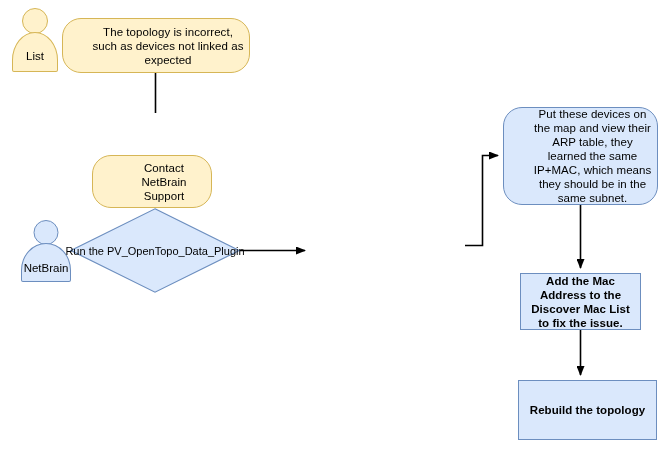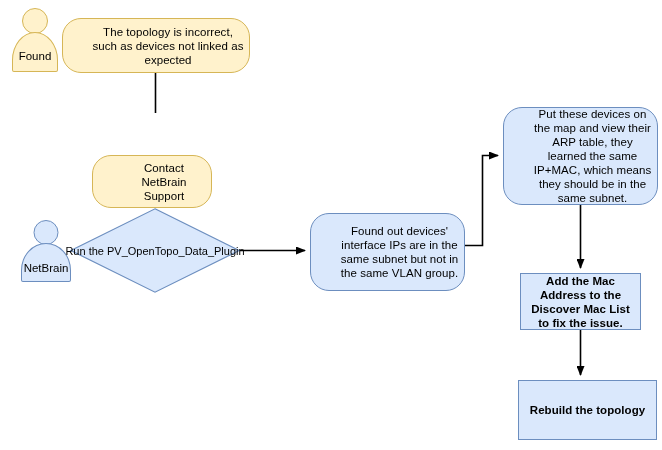--- a/index.html
+++ b/index.html
@@ -148,21 +148,21 @@
 
       <path d="M580.5,205 L580.5,268" stroke="#000000" stroke-width="1.6" fill="none" marker-end="url(#arrowhead)"></path>
 
       <path d="M580.5,330 L580.5,375" stroke="#000000" stroke-width="1.6" fill="none" marker-end="url(#arrowhead)"></path>
     </svg>
   </div>
 
   <div class="actor yellow-actor" style="left:12px; top:8px; width:46px; height:64px;">
     <div class="head" style="width:26px; height:26px;"></div>
     <div class="body" style="width:46px; height:40px;"></div>
-    <div class="actor-label" style="top:42px;">Found</div>
+    <div class="actor-label" style="top:42px;">List</div>
   </div>
 
   <div class="actor blue-actor" style="left:21px; top:220px; width:50px; height:62px;">
     <div class="head" style="width:25px; height:25px;"></div>
     <div class="body" style="width:50px; height:39px;"></div>
     <div class="actor-label" style="top:42px; left:-5px; width:60px;">NetBrain</div>
   </div>
 
   <div class="node yellow rounded" style="left:62px; top:18px; width:188px; height:55px;">
     <span class="txt">The topology is incorrect, such as devices not linked as expected</span>
@@ -172,23 +172,20 @@
     <span class="txt">Contact NetBrain Support</span>
   </div>
 
   <div class="diamond-wrap" style="left:70px; top:208px; width:170px; height:85px;">
     <svg class="diamond-shape" width="170" height="85" viewBox="0 0 170 85" aria-hidden="true">
       <polygon points="85,0.8 169.2,42.5 85,84.2 0.8,42.5" fill="#dae8fc" stroke="#6c8ebf" stroke-width="1.2"></polygon>
     </svg>
     <div class="diamond-label">Run the PV_OpenTopo_Data_Plugin</div>
   </div>
 
-  <div class="node blue rounded" style="left:310px; top:213px; width:155px; height:78px;">
-    <span class="txt">Found out devices' interface IPs are in the same subnet but not in the same VLAN group.</span>
-  </div>
 
   <div class="node blue rounded" style="left:503px; top:107px; width:155px; height:98px;">
     <span class="txt">Put these devices on the map and view their ARP table, they learned the same IP+MAC, which means they should be in the same subnet.</span>
   </div>
 
   <div class="node blue sharp" style="left:520px; top:273px; width:121px; height:57px;">
     <span class="txt">Add the Mac Address to the Discover Mac List to fix the issue.</span>
   </div>
 
   <div class="node blue sharp" style="left:518px; top:380px; width:139px; height:60px;">

